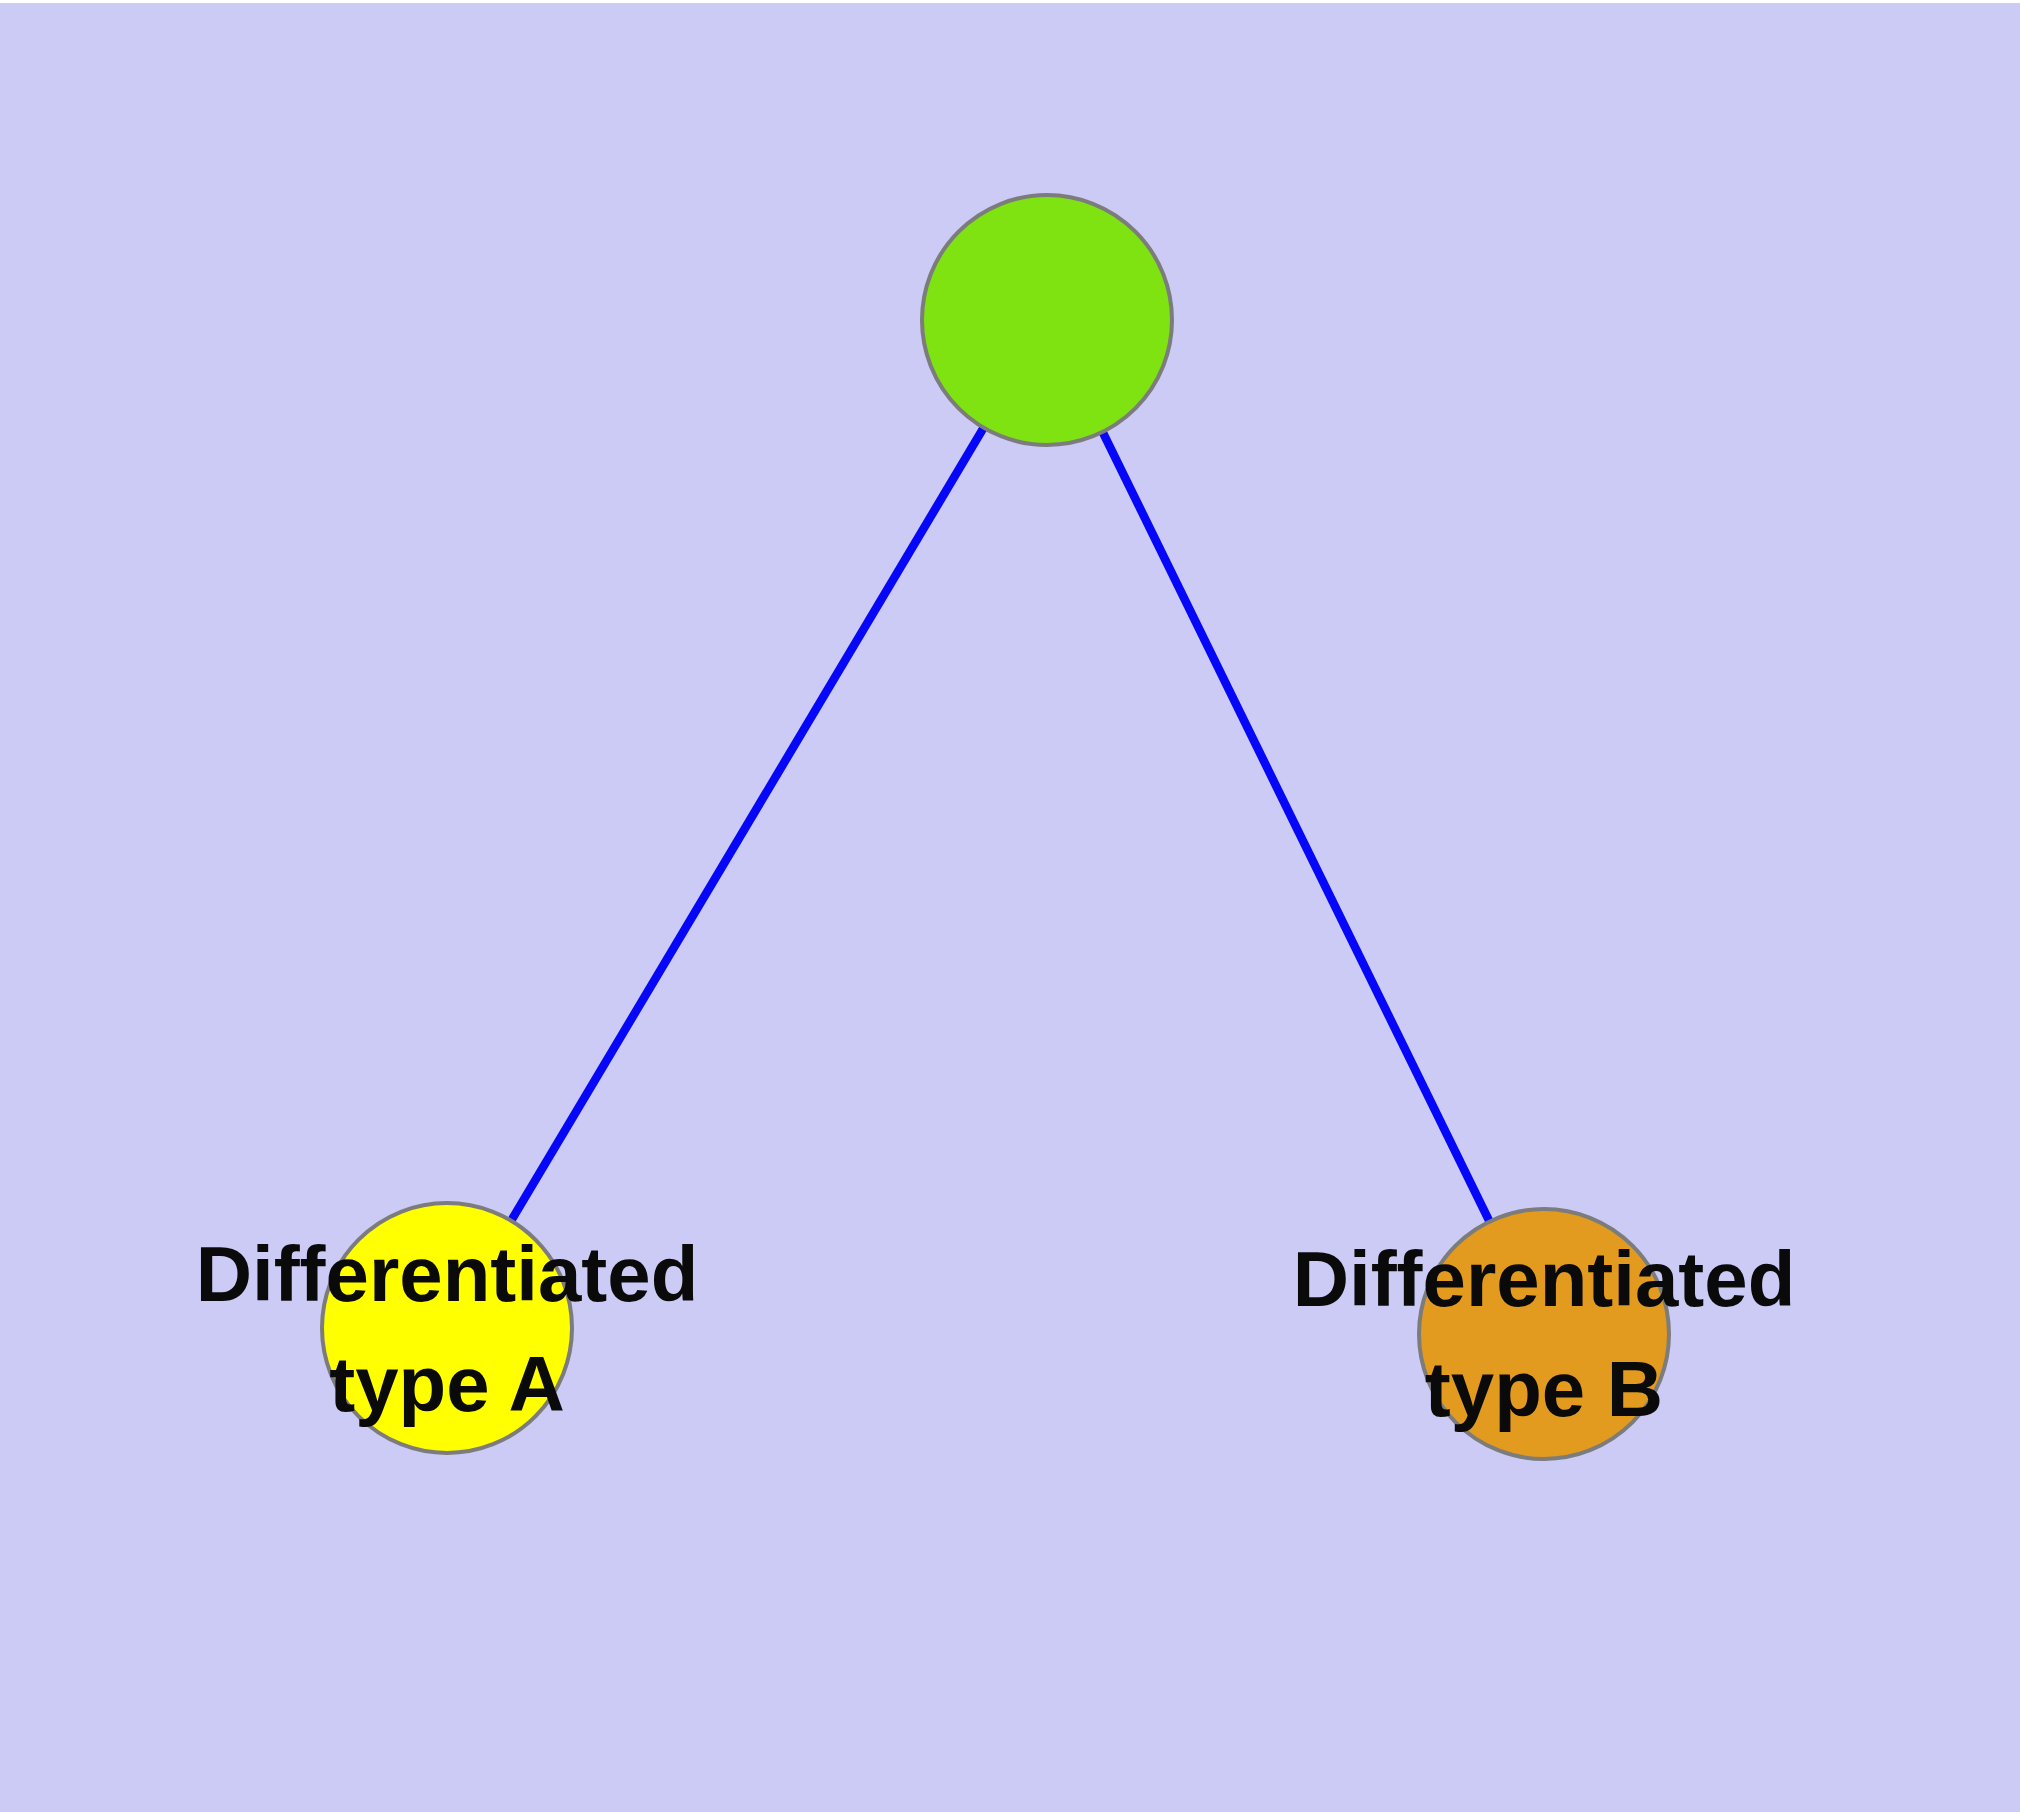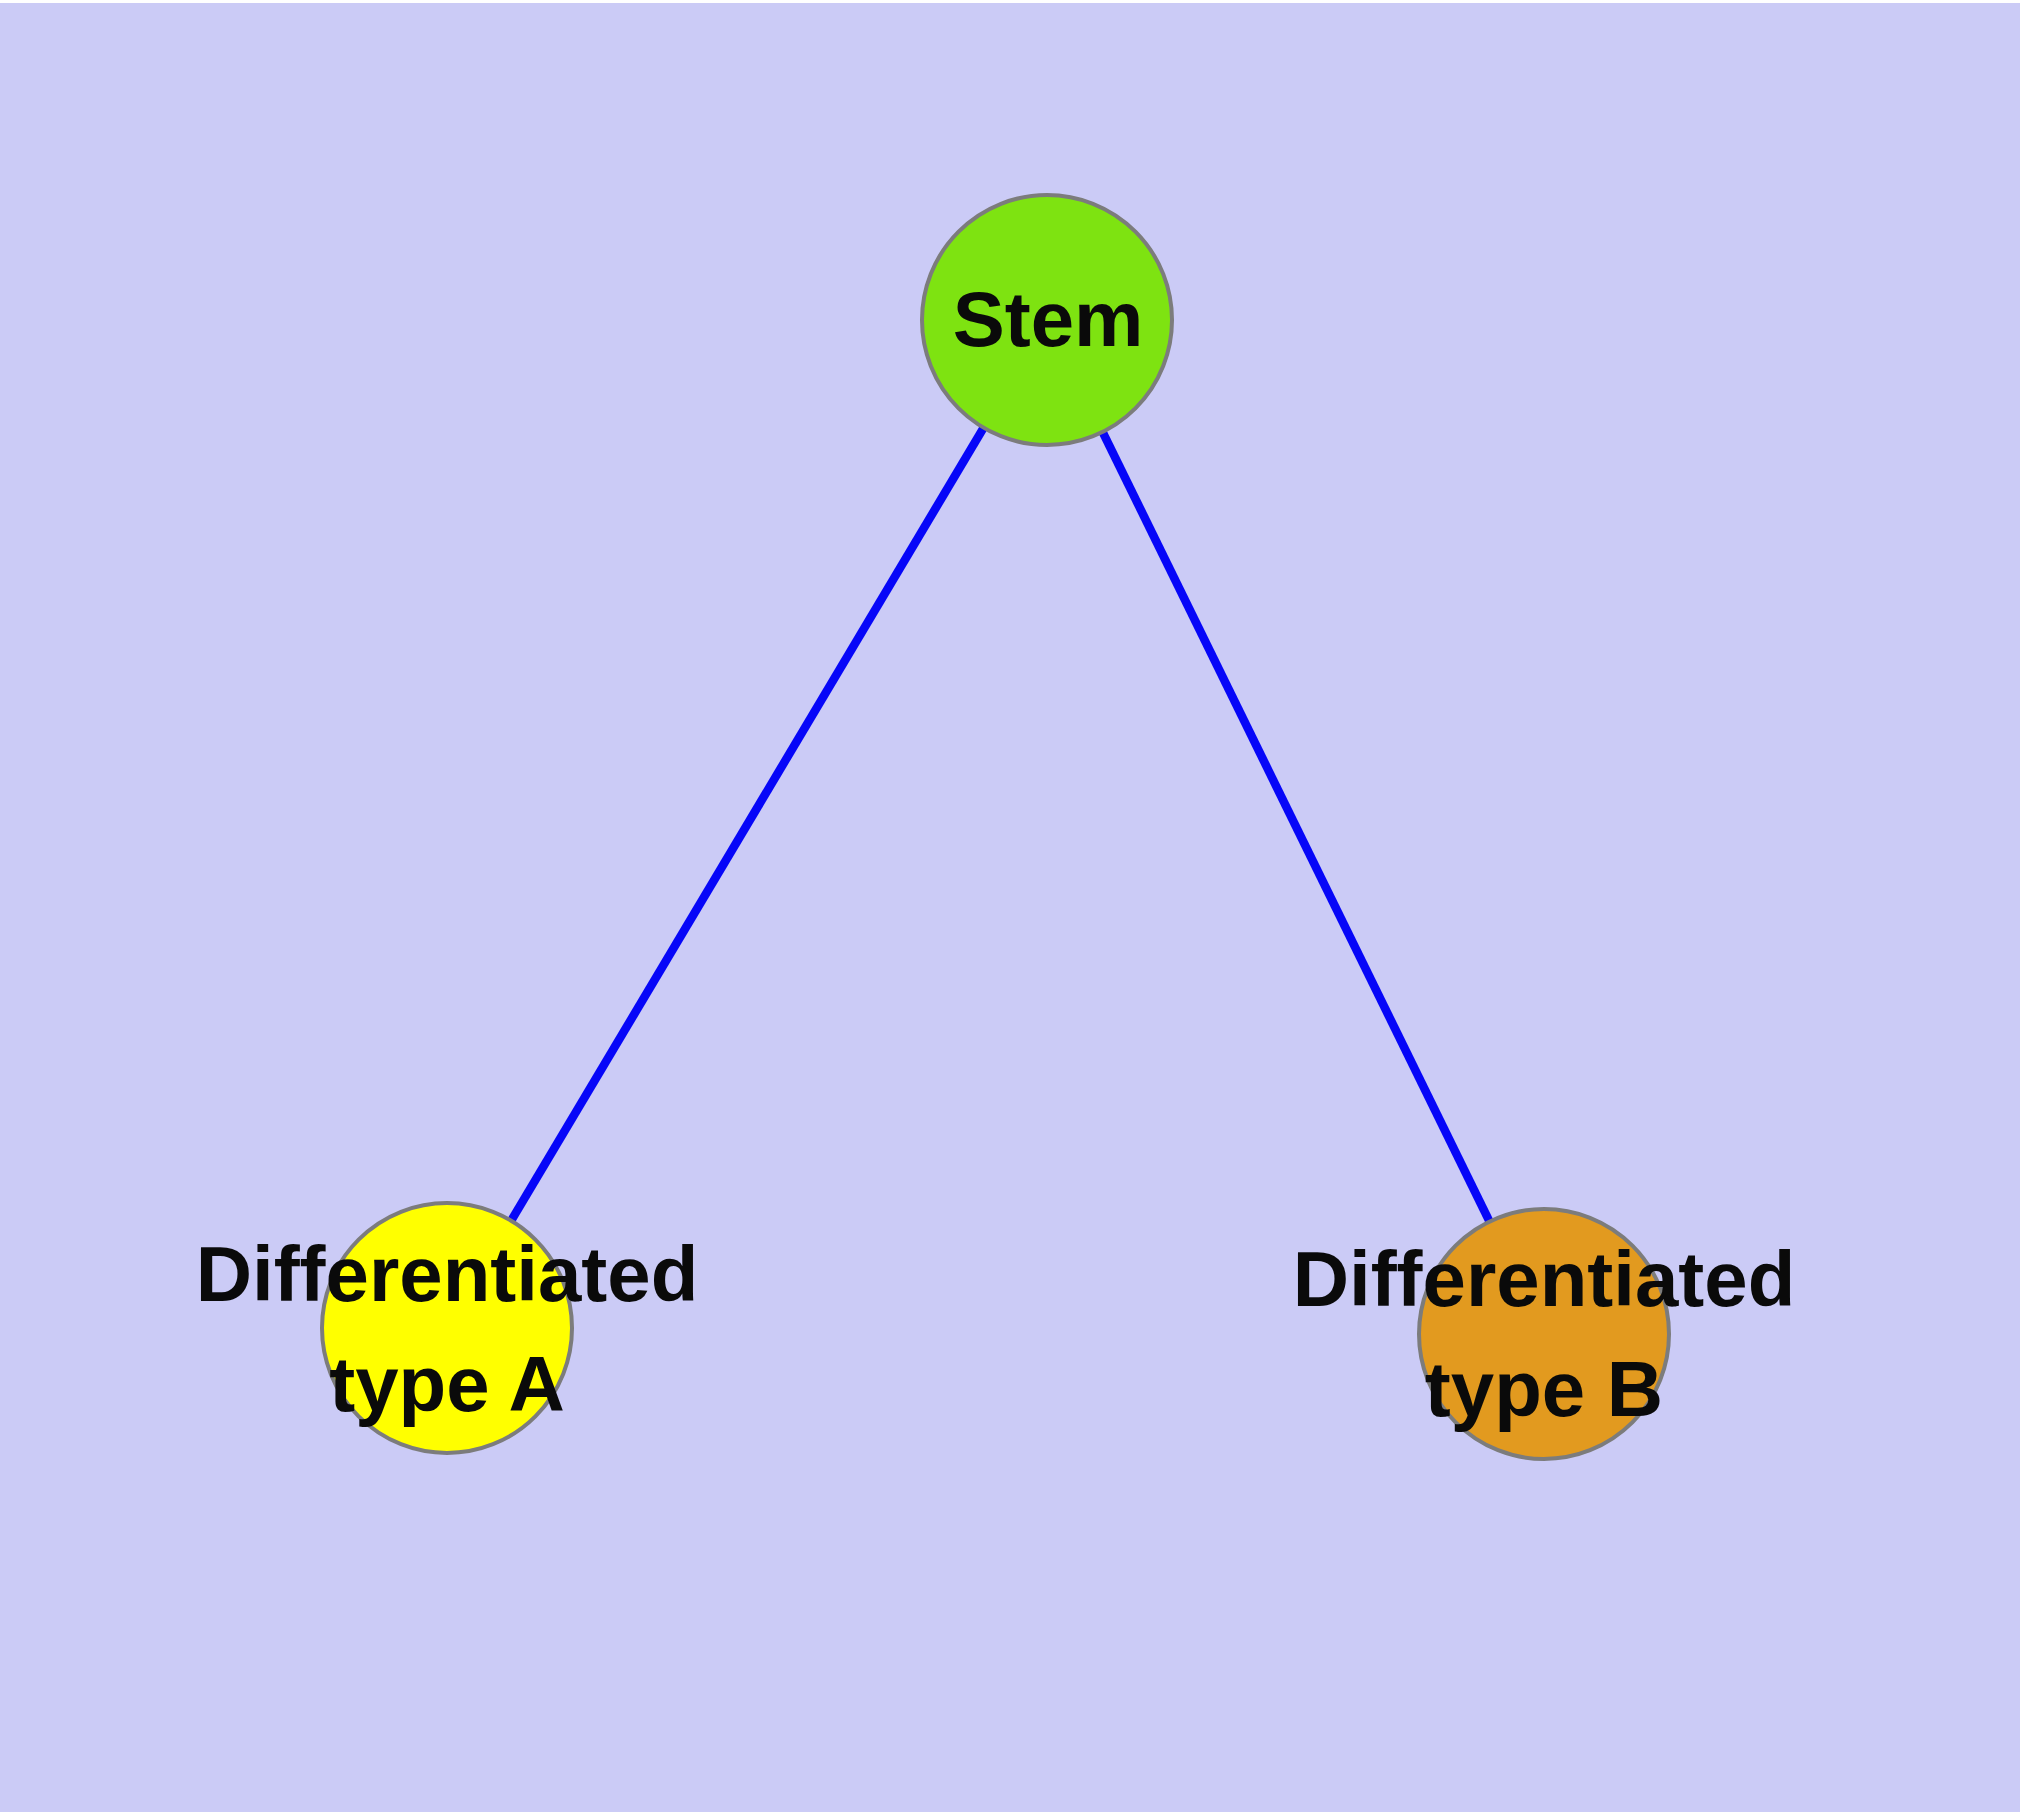--- a/index.html
+++ b/index.html
@@ -52,20 +52,19 @@
 
   <svg class="edge-layer" viewBox="0 0 2384 2134" preserveAspectRatio="none">
     <line x1="1236" y1="374" x2="527" y2="1564" stroke="#0606F8" stroke-width="10"></line>
     <line x1="1236" y1="374" x2="1822" y2="1570" stroke="#0606F8" stroke-width="10"></line>
   </svg>
 
   <div class="node" style="left: 920px; top: 190px; width: 254px; height: 254px; background: rgb(126, 227, 17); border-color: rgb(124, 124, 124);"></div>
   <div class="node" style="left: 320px; top: 1198px; width: 254px; height: 254px; background: rgb(255, 255, 0); border-color: rgb(124, 124, 124);"></div>
   <div class="node" style="left: 1417px; top: 1204px; width: 254px; height: 254px; background: rgb(226, 154, 31); border-color: rgb(124, 124, 124);"></div>
 
-  <div class="node-label" style="left: 1048px; top: 317px; color: rgb(10, 10, 10);">Stem</div>
   <div class="node-label" style="left: 447px; top: 1326px; color: rgb(10, 10, 10);">Differentiated
 type A</div>
   <div class="node-label" style="left: 1544px; top: 1331px; color: rgb(10, 10, 10);">Differentiated
 type B</div>
 
 </div>
 
 
 </body></html>

